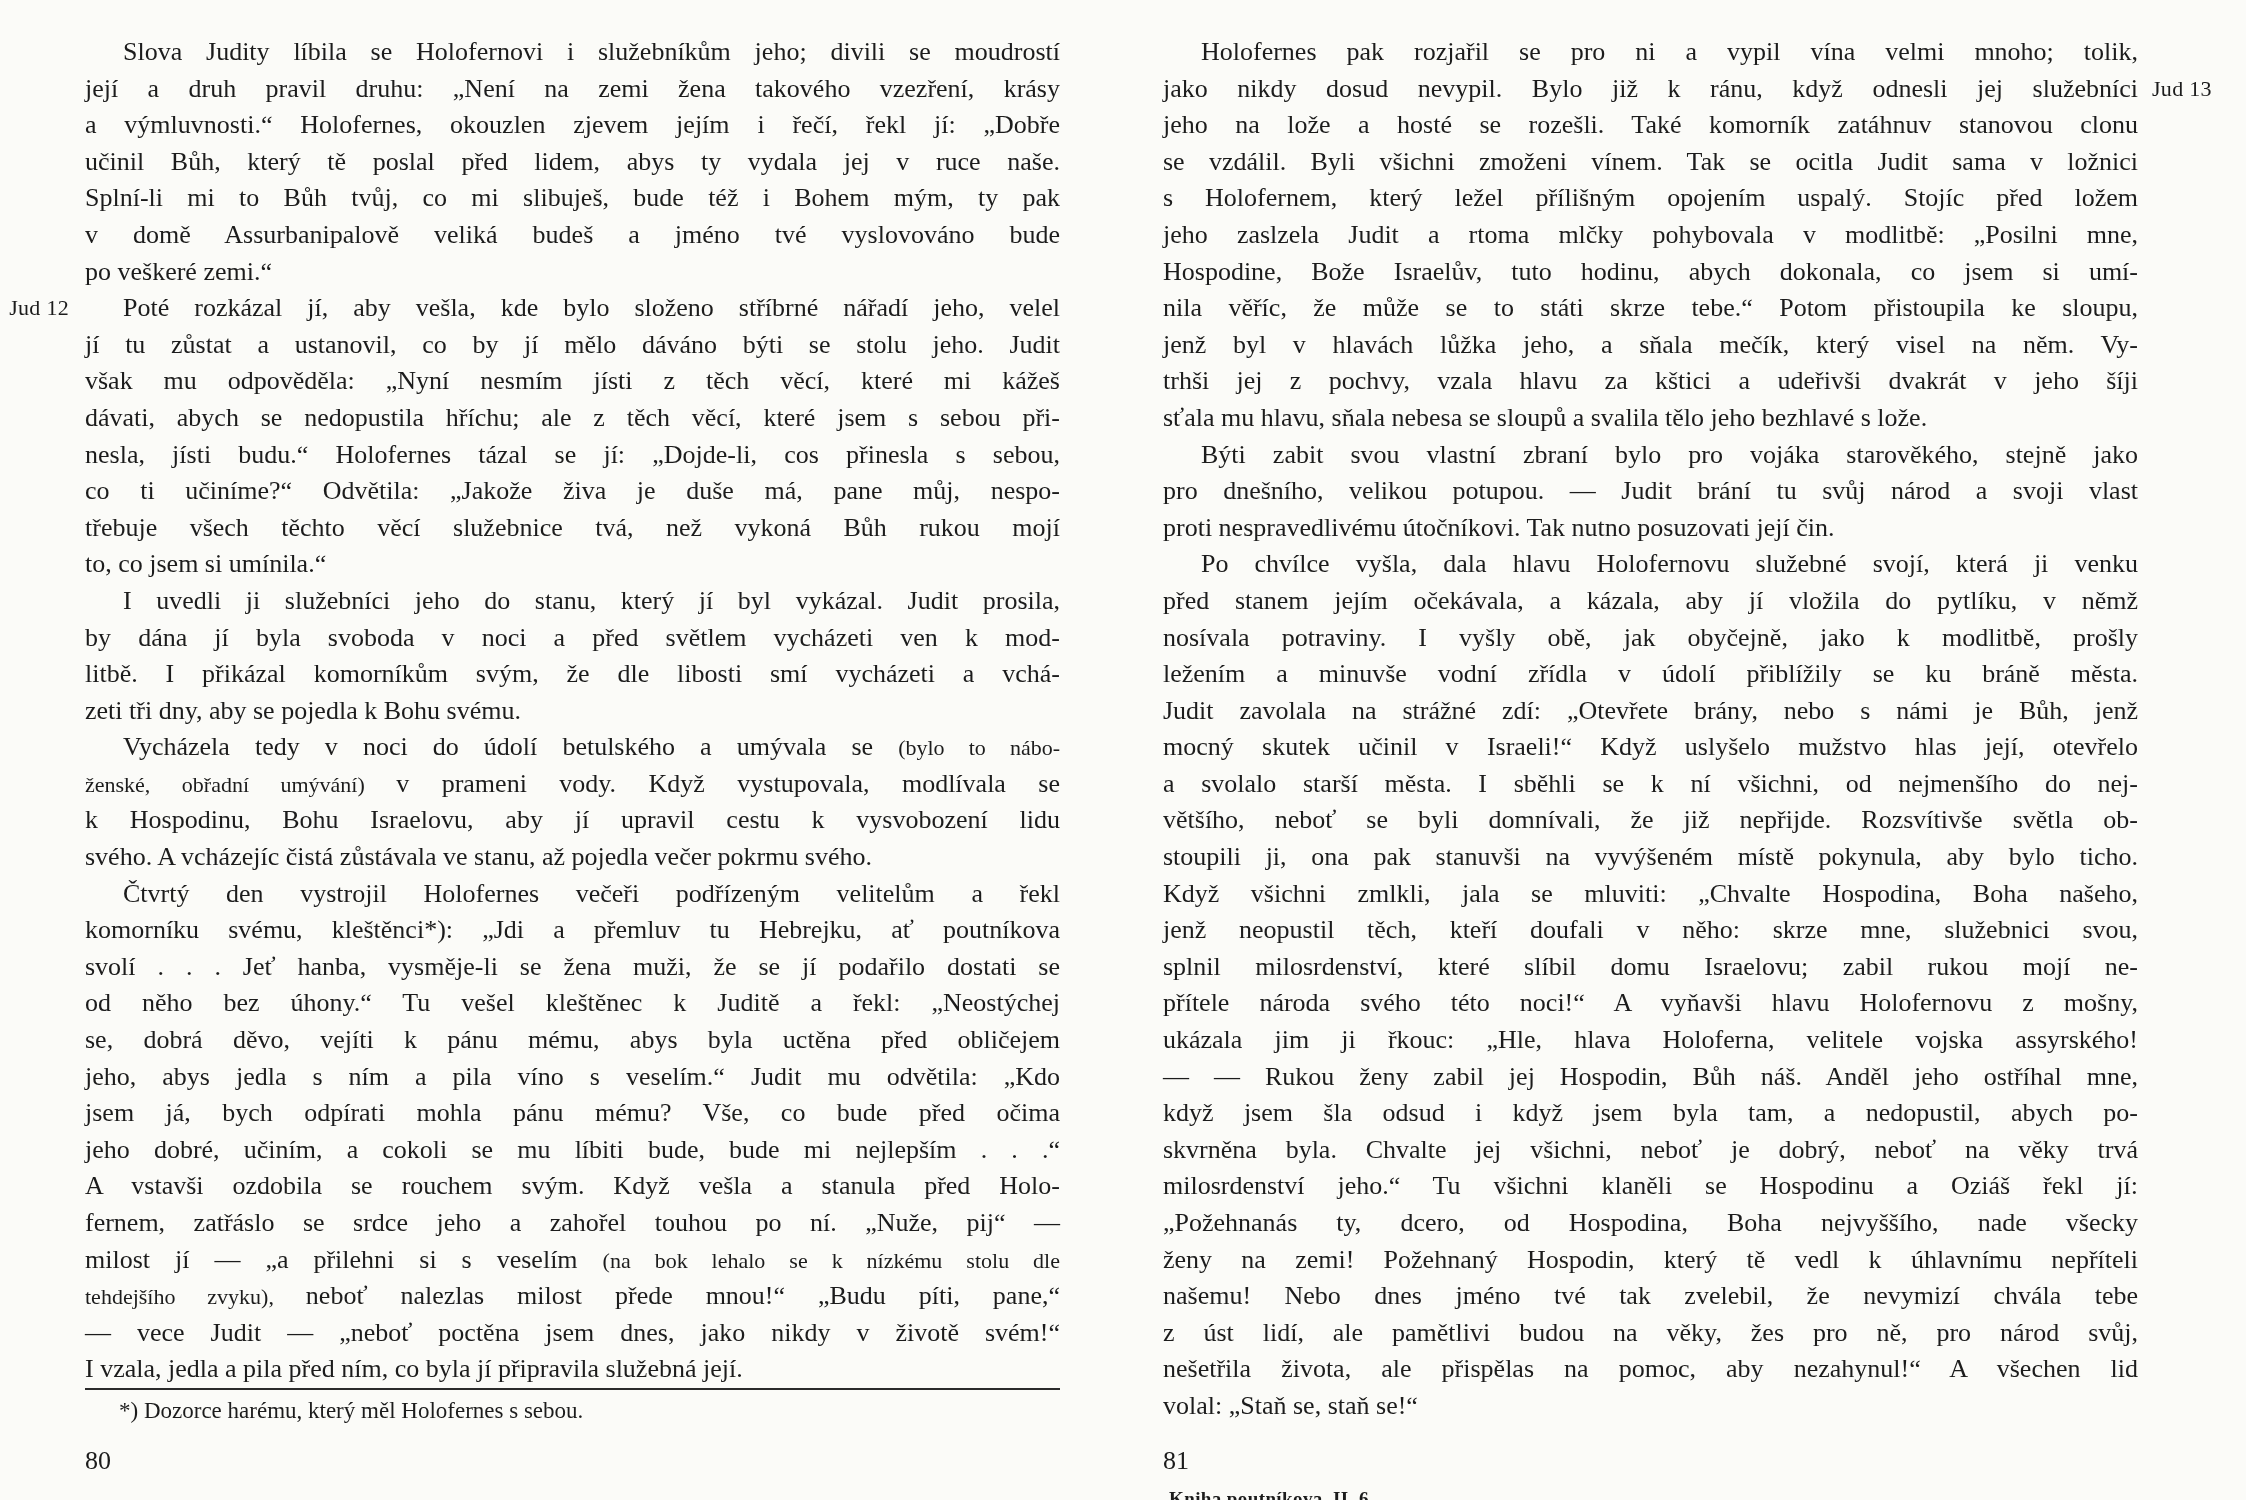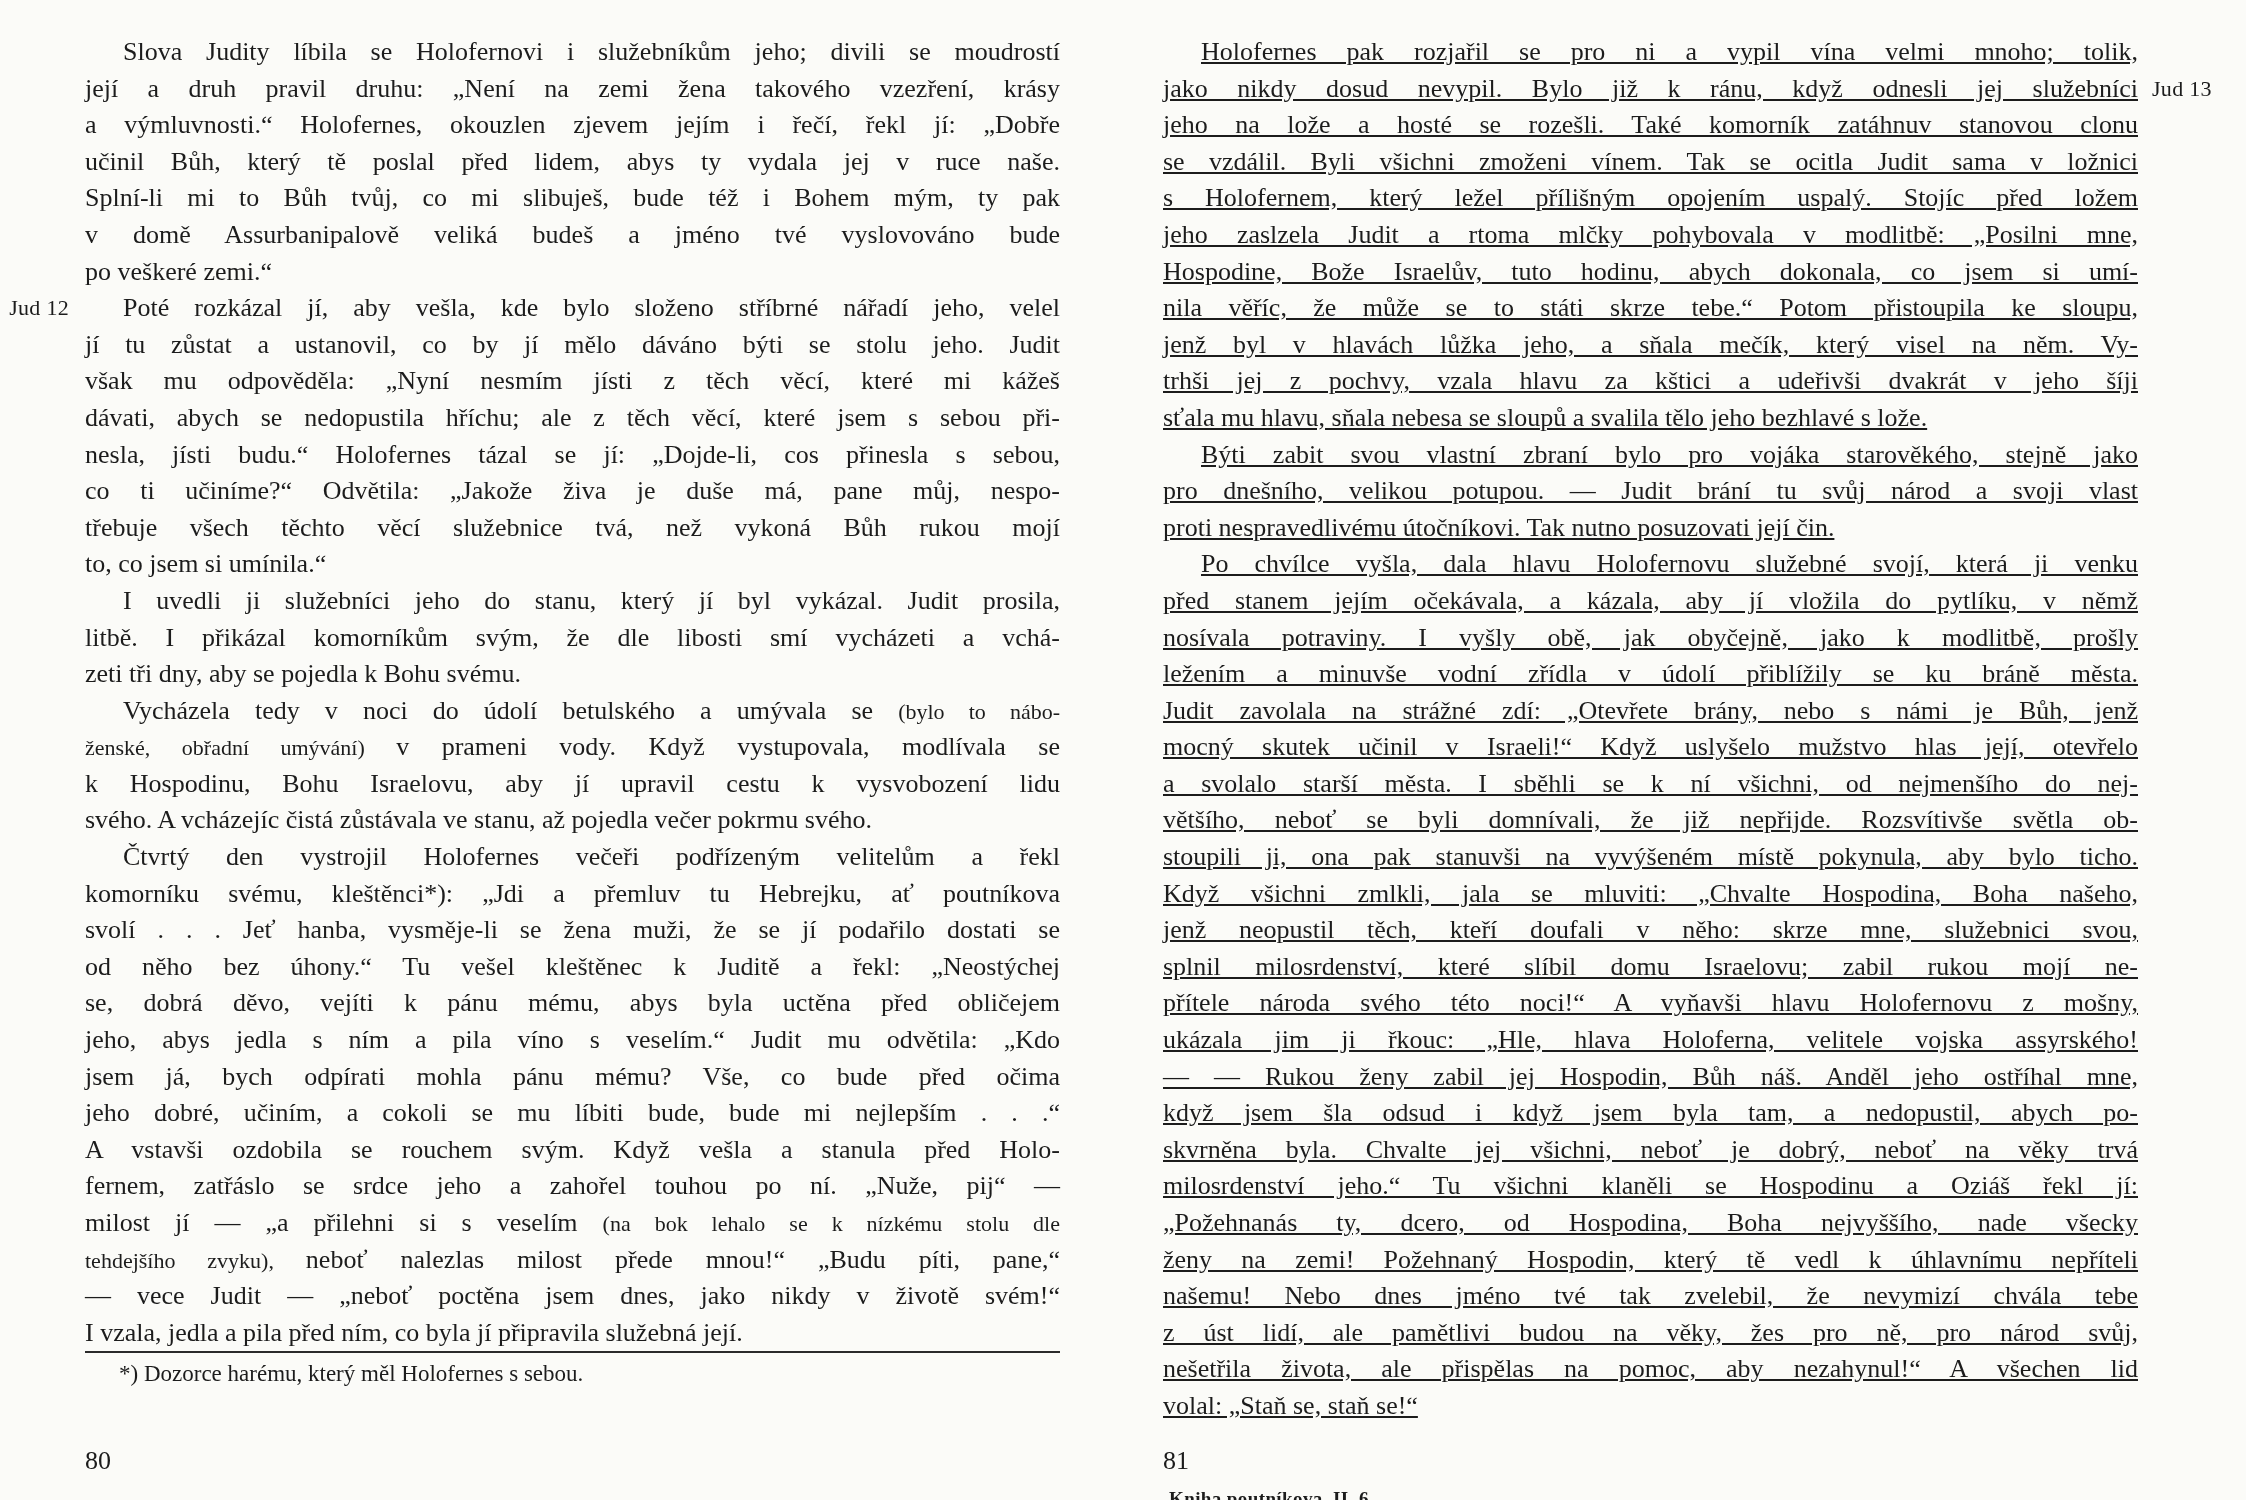--- a/index.html
+++ b/index.html
@@ -10,21 +10,21 @@
     color: #1c1c1c;
     position: relative;
     overflow: hidden;
   }
   .page {
     position: absolute;
     top: 34px;
     width: 975px;
   }
   .page-left  { left: 85px; }
-  .page-right { left: 1163px; text-decoration: underline; }
+  .page-right { left: 1163px; }
   .line {
     position: relative;
     height: 36.6px;
     line-height: 36.6px;
     font-size: 26px;
     text-align: justify;
     text-align-last: justify;
   }
   .line.para-end { text-align-last: left; }
   .line.indent { text-indent: 38px; }
@@ -82,20 +82,21 @@
       <div class="line para-end"><span>po veškeré zemi.“</span></div>
       <div class="line indent"><span>Poté rozkázal jí, aby vešla, kde bylo složeno stříbrné nářadí jeho, velel</span><span class="margin-note mn-left">Jud 12</span></div>
       <div class="line"><span>jí tu zůstat a ustanovil, co by jí mělo dáváno býti se stolu jeho. Judit</span></div>
       <div class="line"><span>však mu odpověděla: „Nyní nesmím jísti z těch věcí, které mi kážeš</span></div>
       <div class="line"><span>dávati, abych se nedopustila hříchu; ale z těch věcí, které jsem s sebou při-</span></div>
       <div class="line"><span>nesla, jísti budu.“ Holofernes tázal se jí: „Dojde-li, cos přinesla s sebou,</span></div>
       <div class="line"><span>co ti učiníme?“ Odvětila: „Jakože živa je duše má, pane můj, nespo-</span></div>
       <div class="line"><span>třebuje všech těchto věcí služebnice tvá, než vykoná Bůh rukou mojí</span></div>
       <div class="line para-end"><span>to, co jsem si umínila.“</span></div>
       <div class="line indent"><span>I uvedli ji služebníci jeho do stanu, který jí byl vykázal. Judit prosila,</span></div>
+      <div class="line"><span>by dána jí byla svoboda v noci a před světlem vycházeti ven k mod-</span></div>
       <div class="line"><span>litbě. I přikázal komorníkům svým, že dle libosti smí vycházeti a vchá-</span></div>
       <div class="line para-end"><span>zeti tři dny, aby se pojedla k Bohu svému.</span></div>
       <div class="line indent"><span>Vycházela tedy v noci do údolí betulského a umývala se </span><span class="seg-small">(bylo to nábo-</span></div>
       <div class="line"><span class="seg-small">ženské, obřadní umývání) </span><span>v prameni vody. Když vystupovala, modlívala se</span></div>
       <div class="line"><span>k Hospodinu, Bohu Israelovu, aby jí upravil cestu k vysvobození lidu</span></div>
       <div class="line para-end"><span>svého. A vcházejíc čistá zůstávala ve stanu, až pojedla večer pokrmu svého.</span></div>
       <div class="line indent"><span>Čtvrtý den vystrojil Holofernes večeři podřízeným velitelům a řekl</span></div>
       <div class="line"><span>komorníku svému, kleštěnci*): „Jdi a přemluv tu Hebrejku, ať poutníkova</span></div>
       <div class="line"><span>svolí . . . Jeť hanba, vysměje-li se žena muži, že se jí podařilo dostati se</span></div>
       <div class="line"><span>od něho bez úhony.“ Tu vešel kleštěnec k Juditě a řekl: „Neostýchej</span></div>

